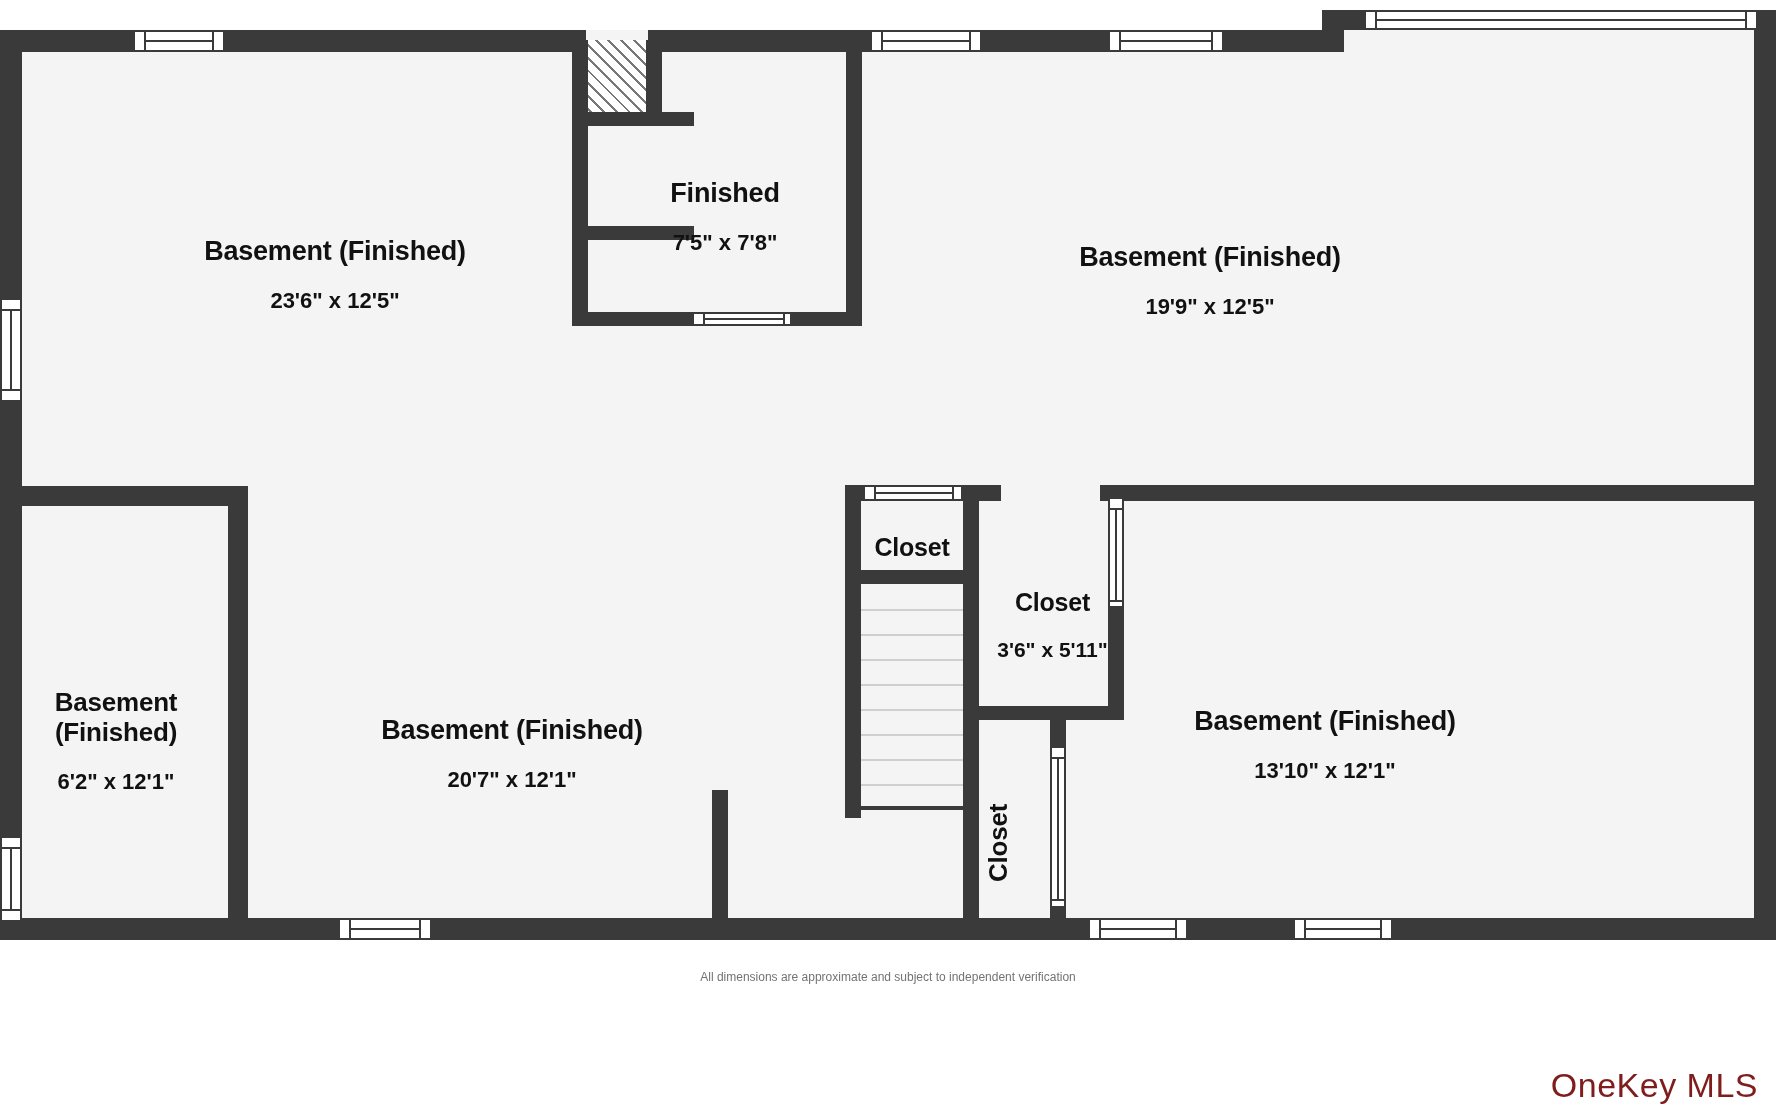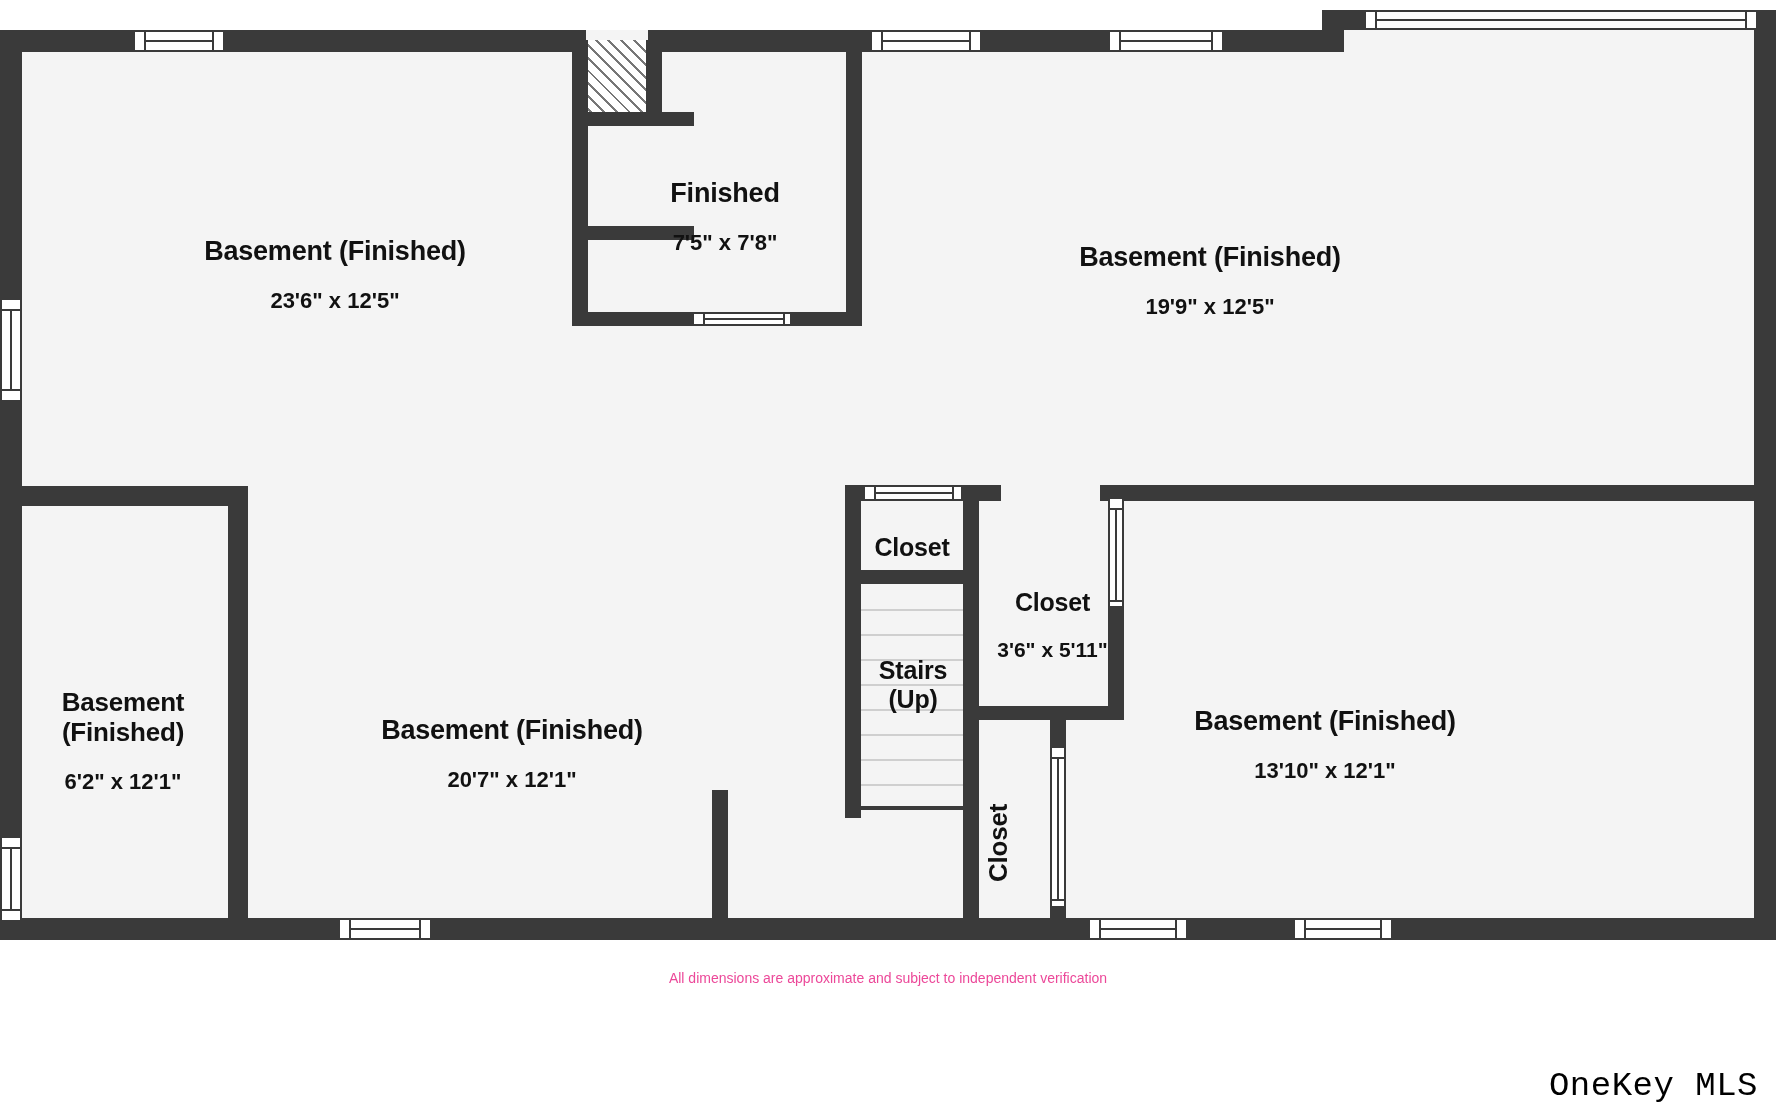--- a/index.html
+++ b/index.html
@@ -148,29 +148,29 @@
   }
   .label.vertical .rname {
     font-size: 26px;
     transform: rotate(180deg);
   }
   .footer-note {
     position: absolute;
     left: 0;
     width: 100%;
     text-align: center;
-    font-size: 14px;
-    color: #ec4899;
+    font-size: 12px;
+    color: #737373;
     font-family: "Liberation Sans", sans-serif;
   }
   .watermark {
     position: absolute;
     font-size: 34px;
-    color: #000000;
-    font-family: Liberation Mono, monospace;
+    color: #7f1d1d;
+    font-family: Liberation Sans, sans-serif;
     letter-spacing: 0.5px;
   }
 </style>
 </head>
 <body>
 
 <div id="plan">
 
   <div class="floor" style="left:18px; top:30px; width:1340px; height:470px;"></div>
   <div class="floor" style="left:1330px; top:10px; width:446px; height:490px;"></div>
@@ -294,21 +294,21 @@
   <div class="label" style="left:600px; top:160px; width:250px;">
     <span class="rname">Finished</span>
     <span class="rdim">7'5" x 7'8"</span>
   </div>
 
   <div class="label" style="left:930px; top:224px; width:560px;">
     <span class="rname">Basement (Finished)</span>
     <span class="rdim">19'9" x 12'5"</span>
   </div>
 
-  <div class="label stacked" style="left:18px; top:670px; width:210px;">
+  <div class="label stacked" style="left:11px; top:670px; width:210px;">
     <span class="rname">Basement
 (Finished)</span>
     <span class="rdim">6'2" x 12'1"</span>
   </div>
 
   <div class="label" style="left:232px; top:697px; width:560px;">
     <span class="rname">Basement (Finished)</span>
     <span class="rdim">20'7" x 12'1"</span>
   </div>
 
@@ -324,22 +324,18 @@
 
   <div class="label small" style="left:930px; top:570px; width:245px;">
     <span class="rname">Closet</span>
     <span class="rdim">3'6" x 5'11"</span>
   </div>
 
   <div class="label vertical" style="left:996px; top:778px; width:36px; height:130px;">
     <span class="rname">Closet</span>
   </div>
 
-  <div class="label small" style="left:842px; top:638px; width:142px;">
-    <span class="rname">Stairs
-(Up)</span>
-  </div>
 
   <div class="footer-note" style="top:970px;">All dimensions are approximate and subject to independent verification</div>
 
   <div class="watermark" style="right:18px; bottom:8px;">OneKey MLS</div>
 
 </div>
 
 </body></html>

